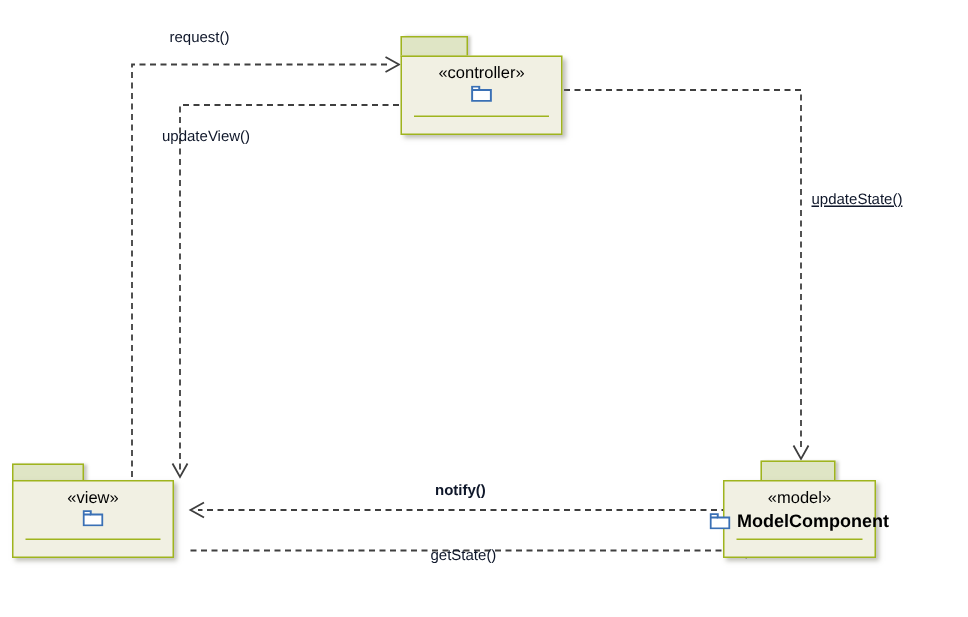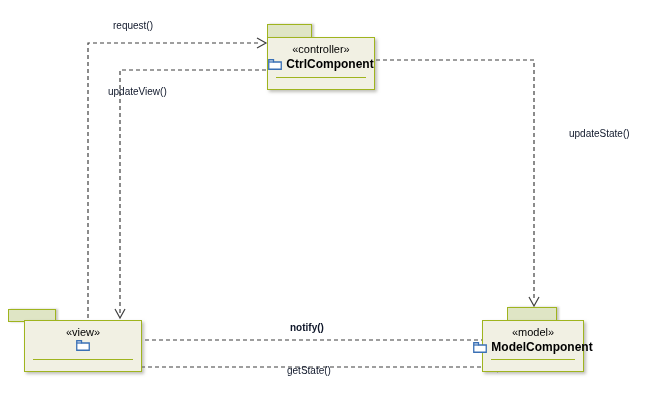--- a/index.html
+++ b/index.html
@@ -55,27 +55,26 @@
   </svg>
 
   <div class="pkg-tab" style="left:267px;top:24px;width:45px;height:14px;"></div>
   <div class="pkg-body" style="left:267px;top:37px;width:108px;height:53px;">
     <span class="stereo">«controller»</span>
     <div class="name-row">
       <svg class="folder-icon" width="14" height="11" viewBox="0 0 14 11">
         <path d="M0.75,10.25 L0.75,0.75 L5.5,0.75 L5.5,3 L13.25,3 L13.25,10.25 Z" fill="#ffffff" stroke="#3a70b5" stroke-width="1.3"></path>
         <line x1="0.75" y1="3" x2="5.5" y2="3" stroke="#3a70b5" stroke-width="1.3"></line>
       </svg>
-      <span class="pkg-name">CtrlComponent</span>
     </div>
     <div class="sep"></div>
   </div>
 
   <div class="pkg-tab" style="left:8px;top:309px;width:48px;height:13px;"></div>
-  <div class="pkg-body" style="left:24px;top:320px;width:118px;height:52px;">
+  <div class="pkg-body" style="left:8px;top:320px;width:108px;height:52px;">
     <span class="stereo">«view»</span>
     <div class="name-row">
       <svg class="folder-icon" width="14" height="11" viewBox="0 0 14 11">
         <path d="M0.75,10.25 L0.75,0.75 L5.5,0.75 L5.5,3 L13.25,3 L13.25,10.25 Z" fill="#ffffff" stroke="#3a70b5" stroke-width="1.3"></path>
         <line x1="0.75" y1="3" x2="5.5" y2="3" stroke="#3a70b5" stroke-width="1.3"></line>
       </svg>
     </div>
     <div class="sep"></div>
   </div>
 
@@ -87,17 +86,17 @@
         <path d="M0.75,10.25 L0.75,0.75 L5.5,0.75 L5.5,3 L13.25,3 L13.25,10.25 Z" fill="#ffffff" stroke="#3a70b5" stroke-width="1.3"></path>
         <line x1="0.75" y1="3" x2="5.5" y2="3" stroke="#3a70b5" stroke-width="1.3"></line>
       </svg>
       <span class="pkg-name">ModelComponent</span>
     </div>
     <div class="sep"></div>
   </div>
 
   <span class="msg-label" style="left:113px;top:19px;">request()</span>
   <span class="msg-label" style="left:108px;top:85px;">updateView()</span>
-  <span class="msg-label" style="left:569px;top:127px;">updateState()</span>
+  <span class="msg-label" style="left:541px;top:127px;text-decoration:underline;">updateState()</span>
   <span class="msg-label" style="left:290px;top:321px;font-weight:bold;">notify()</span>
   <span class="msg-label" style="left:287px;top:364px;">getState()</span>
 
 </div>
 
 </body></html>

